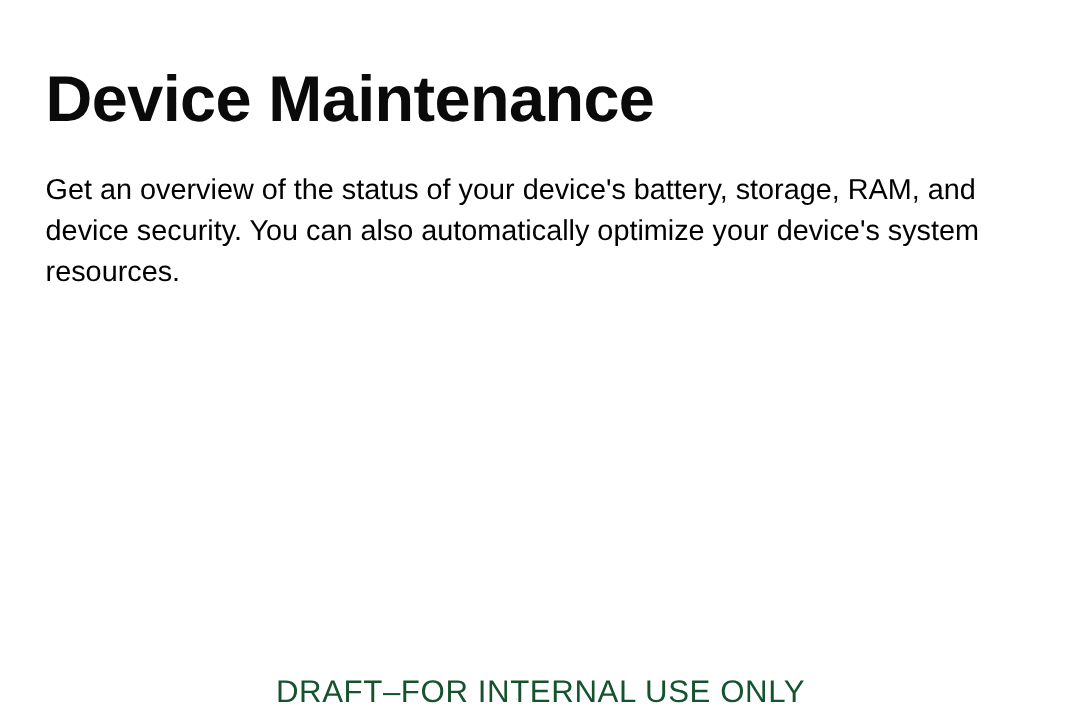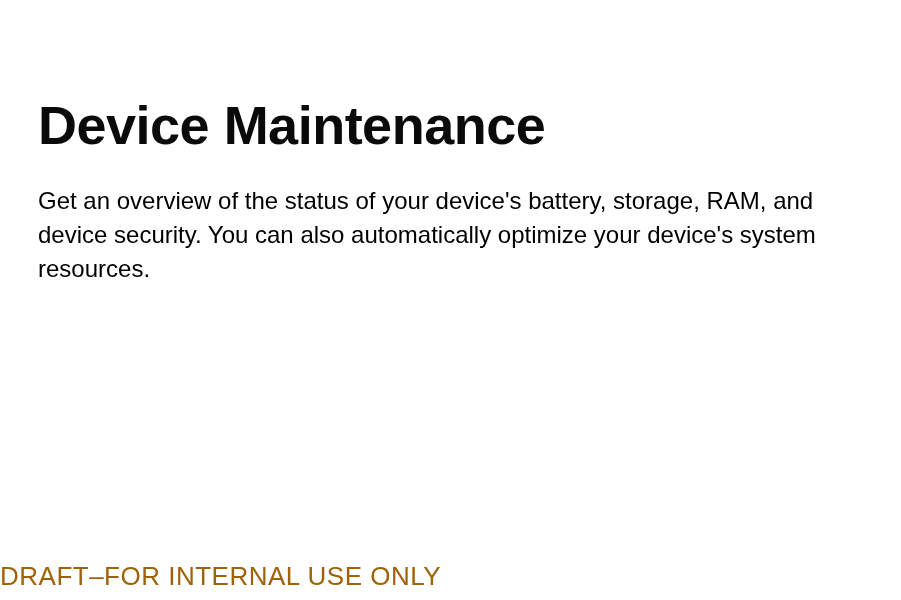--- a/index.html
+++ b/index.html
@@ -9,21 +9,21 @@
     }
     body {
       width: 901px;
       height: 600px;
       background: #ffffff;
       position: relative;
       font-family: -apple-system, BlinkMacSystemFont, "Segoe UI", Arial, sans-serif;
       overflow: hidden;
     }
     .content {
-      padding: 98px 38px 0 38px;
+      padding: 56px 38px 0 38px;
     }
     .heading {
       font-size: 54px;
       font-weight: 700;
       color: #0a0a0a;
       letter-spacing: -0.5px;
       margin-bottom: 32px;
       line-height: 1;
     }
     .description {
@@ -31,23 +31,24 @@
       font-weight: 400;
       color: #000000;
       line-height: 1.42;
       max-width: 820px;
     }
     .watermark {
       position: absolute;
       bottom: 8px;
       left: 0;
       right: 0;
+      text-align: center;
       font-size: 26px;
       font-weight: 400;
-      color: #a16207;
+      color: #14532d;
       letter-spacing: 0.5px;
       font-family: Arial, sans-serif;
     }
   </style>
 </head>
 <body>
 
 <div class="content">
   <h1 class="heading">Device Maintenance</h1>
   <p class="description">Get an overview of the status of your device's battery, storage, RAM, and device security. You can also automatically optimize your device's system resources.</p>

